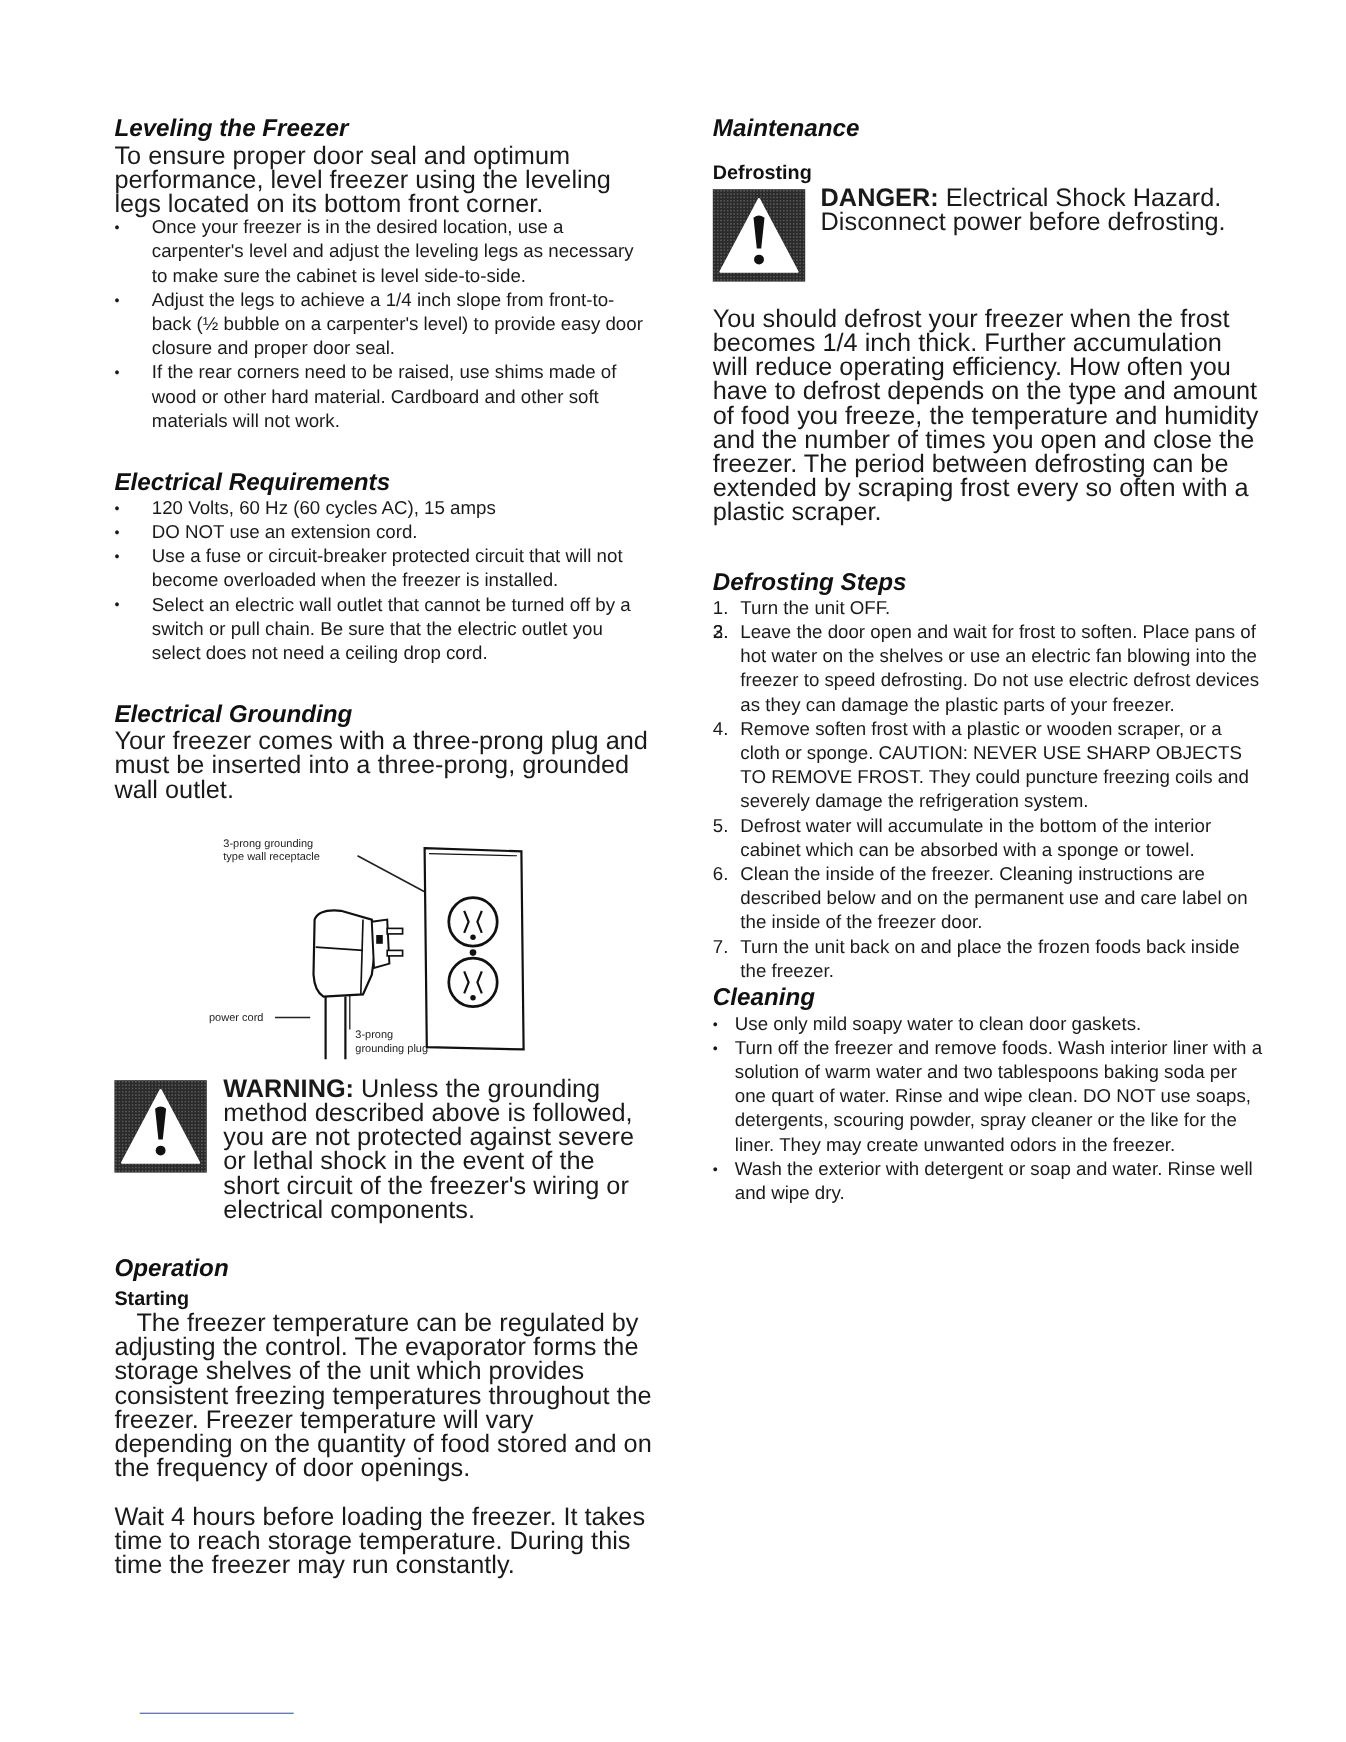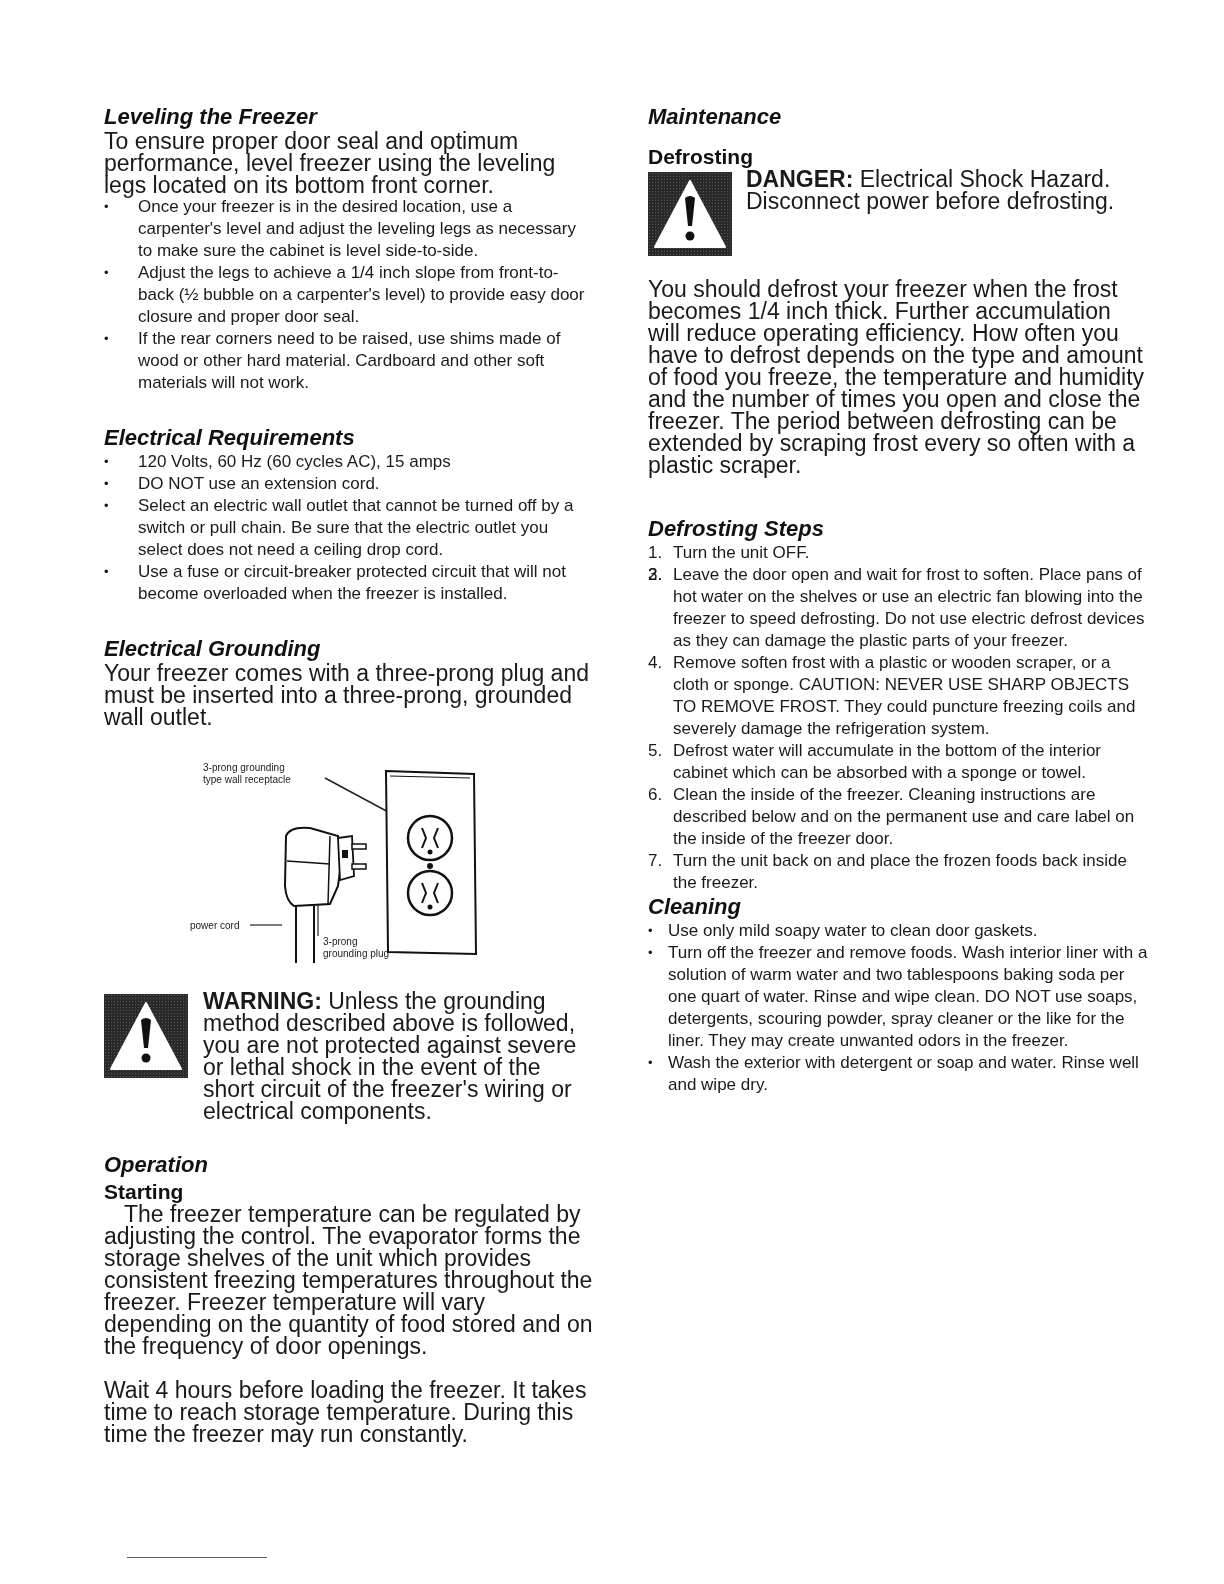--- a/index.html
+++ b/index.html
@@ -2,21 +2,21 @@
 <html><head>
 <meta charset="utf-8">
 <style>
   html, body { margin: 0; padding: 0; background: #ffffff; }
   body { width: 1224px; height: 1584px; position: relative; overflow: hidden;
          font-family: "Liberation Sans", sans-serif; color: #1a1a1a; }
   .col { position: absolute; top: 104px; }
   .col-left { left: 104px; width: 490px; }
   .col-right { left: 648px; width: 500px; }
   .h2 { font-weight: bold; font-size: 22px; line-height: 26px; margin: 0; color: #111; font-style: italic; }
-  .h3 { font-weight: bold; font-size: 21px; line-height: 22px; margin: 0; color: #111; }
+  .h3 { font-weight: bold; font-size: 18px; line-height: 22px; margin: 0; color: #111; }
   p { margin: 0; font-size: 23px; line-height: 22px; }
   ul.bl { list-style: none; margin: 0; padding: 0; }
   ul.bl li { position: relative; font-size: 17px; line-height: 22px; padding-left: 34px; }
   ul.bl li::before { content: "\2022"; position: absolute; left: 0; top: 0; font-size: 13px; }
   ul.bl2 li { padding-left: 20px; }
   ol.nl { list-style: none; margin: 0; padding: 0; }
   ol.nl li { position: relative; font-size: 17px; line-height: 22px; padding-left: 25px; }
   ol.nl li .num { position: absolute; left: 0; top: 0; }
   .alert { display: flex; align-items: flex-start; }
   .warn-icon { width: 84px; height: 84px; flex: 0 0 auto; background: #2a2a2a;
@@ -40,22 +40,22 @@
       <li>Adjust the legs to achieve a 1/4 inch slope from front-to-back (½ bubble on a carpenter's level) to provide easy door closure and proper door seal.</li>
       <li>If the rear corners need to be raised, use shims made of wood or other hard material. Cardboard and other soft materials will not work.</li>
     </ul>
   </section>
 
   <section style="margin-top:31px">
     <h2 class="h2">Electrical Requirements</h2>
     <ul class="bl">
       <li>120 Volts, 60 Hz (60 cycles AC), 15 amps</li>
       <li>DO NOT use an extension cord.</li>
+      <li>Use a fuse or circuit-breaker protected circuit that will not become overloaded when the freezer is installed.</li>
       <li>Select an electric wall outlet that cannot be turned off by a switch or pull chain. Be sure that the electric outlet you select does not need a ceiling drop cord.</li>
-      <li>Use a fuse or circuit-breaker protected circuit that will not become overloaded when the freezer is installed.</li>
     </ul>
   </section>
 
   <section style="margin-top:31px">
     <h2 class="h2">Electrical Grounding</h2>
     <p>Your freezer comes with a three-prong plug and must be inserted into a three-prong, grounded wall outlet.</p>
 
     <div class="diagram" style="margin-top:28px">
       <span class="lbl" style="left:13px;top:6px">
         <span>3-prong grounding</span><br>
@@ -89,21 +89,21 @@
         <path d="M148 82 L162 80 L164 120 L150 124 Z" fill="#fff" stroke="#111" stroke-width="1.8"></path>
 
         <rect x="162" y="88" width="14" height="5" fill="#fff" stroke="#111" stroke-width="1.5"></rect>
         <rect x="162" y="108" width="14" height="5" fill="#fff" stroke="#111" stroke-width="1.5"></rect>
         <rect x="152" y="94" width="6" height="8" fill="#111"></rect>
 
         <path d="M106 150 L106 207 M124 150 L124 207" stroke="#111" stroke-width="2"></path>
       </svg>
     </div>
 
-    <div class="alert" style="margin-top:28px">
+    <div class="alert" style="margin-top:16px">
       <span class="warn-icon">
         <svg width="76" height="72" viewBox="0 0 76 72">
           <path d="M38 3 L73 69 L3 69 Z" fill="#fff" stroke="#fff" stroke-width="2" stroke-linejoin="round"></path>
           <path d="M33 20 Q38 16 43 20 L40 48 L36 48 Z" fill="#111"></path>
           <circle cx="38" cy="58" r="4.5" fill="#111"></circle>
         </svg>
       </span>
       <p style="margin-left:15px;margin-top:-4px">
         <b>WARNING:</b><span> Unless the grounding method described above is followed, you are not protected against severe or lethal shock in the event of the short circuit of the freezer's wiring or electrical components.</span>
       </p>

